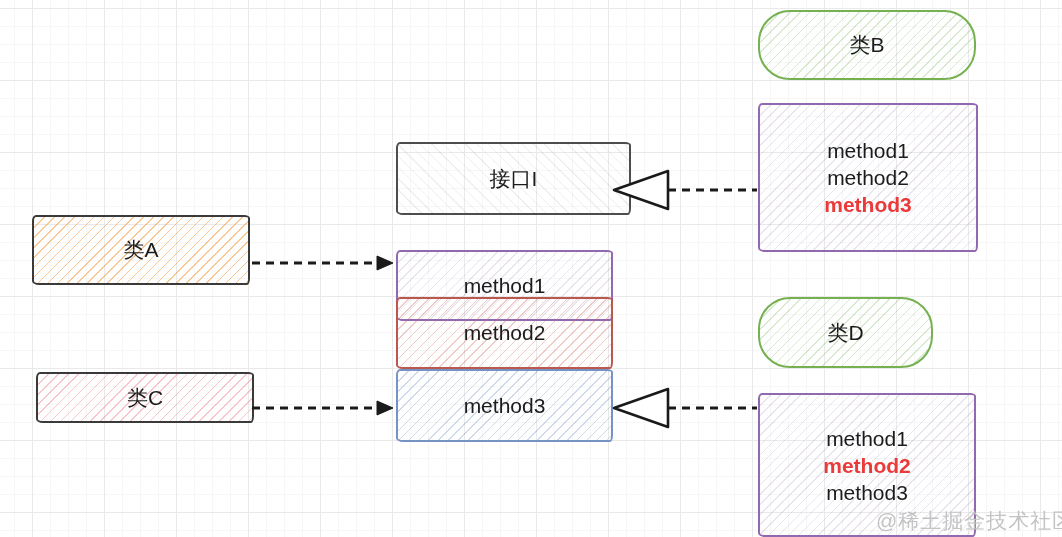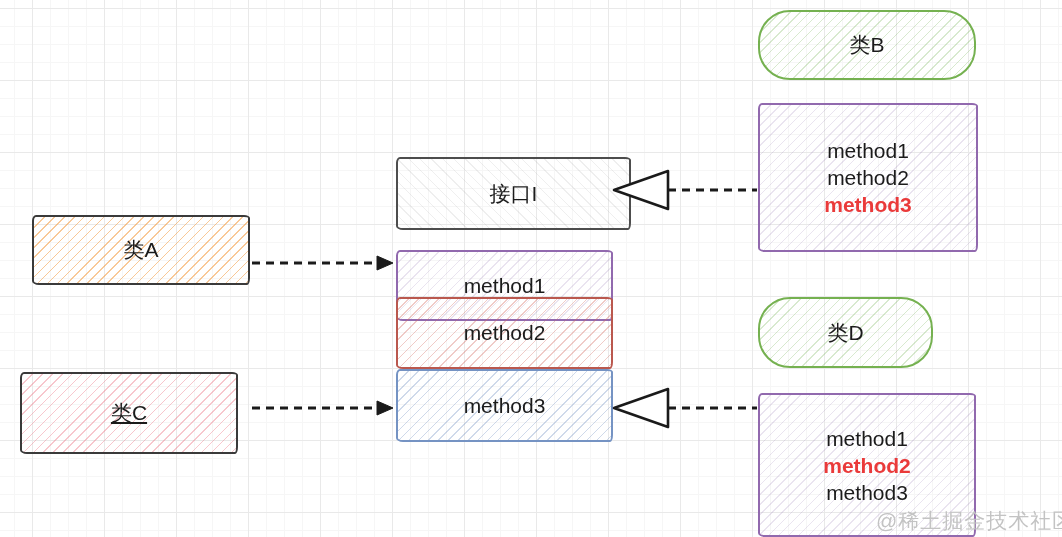--- a/index.html
+++ b/index.html
@@ -59,25 +59,25 @@
     letter-spacing: 1px; white-space: nowrap;
   }
 </style>
 </head>
 <body>
 
 <div class="box stroke-dark hatch fill-orange" style="left:32px; top:215px; width:218px; height:70px;">
   <span>类A</span>
 </div>
 
-<div class="box stroke-dark hatch fill-pink" style="left:20px; top:372px; width:218px; height:82px;text-decoration:underline;">
+<div class="box stroke-dark hatch fill-pink" style="left:36px; top:372px; width:218px; height:51px;">
   <span>类C</span>
 </div>
 
-<div class="box stroke-gray hatch-back fill-gray" style="left:396px; top:157px; width:235px; height:73px;">
+<div class="box stroke-gray hatch-back fill-gray" style="left:396px; top:142px; width:235px; height:73px;">
   <span>接口I</span>
 </div>
 
 <div class="box stroke-purple hatch fill-purple" style="left:396px; top:226px; width:217px; height:71px;">
   <span>method1</span>
 </div>
 <div class="box stroke-red hatch fill-red" style="left:396px; top:297px; width:217px; height:72px;">
   <span>method2</span>
 </div>
 <div class="box stroke-blue hatch fill-blue" style="left:396px; top:369px; width:217px; height:73px;">

